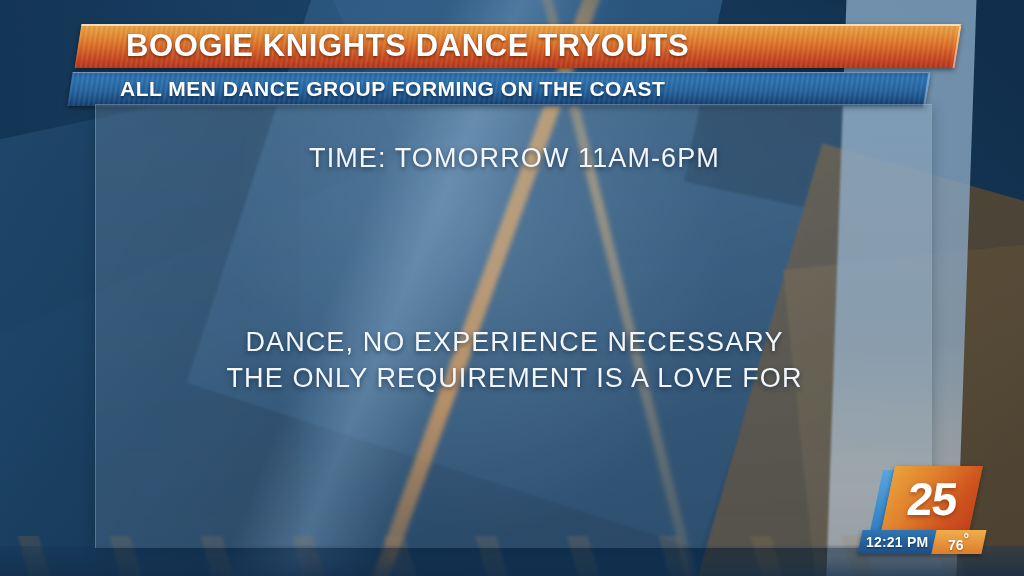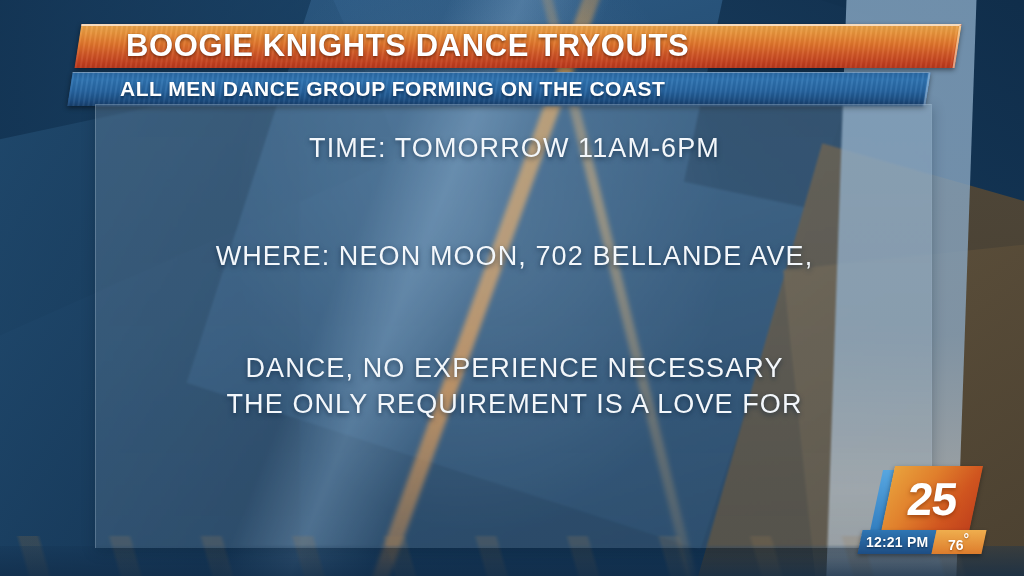--- a/index.html
+++ b/index.html
@@ -205,21 +205,21 @@
   }
 
   .panel-body {
     position:absolute;
     left:0; top:0;
     width:837px; height:444px;
     display:flex;
     flex-direction:column;
     align-items:center;
     justify-content:flex-start;
-    padding-top:10px;
+    padding-top:20px;
   }
 
   .block {
     width:100%;
     text-align:center;
     color:#f3f7fb;
     font-size:27px;
     font-weight:500;
     letter-spacing:1.1px;
     line-height:1.33;
@@ -335,21 +335,20 @@
   </div>
 
   <div class="panel">
     <div class="panel-body">
 
       <div class="block b-time">
         <span class="line">TIME: TOMORROW 11AM-6PM</span>
       </div>
 
       <div class="block b-where">
-        <span class="line">WHERE: NEON MOON, 702 BELLANDE AVE,</span>
       </div>
 
       <div class="block b-req">
         <span class="line">DANCE, NO EXPERIENCE NECESSARY</span>
         <span class="line">THE ONLY REQUIREMENT IS A LOVE FOR</span>
       </div>
 
     </div>
   </div>
 

